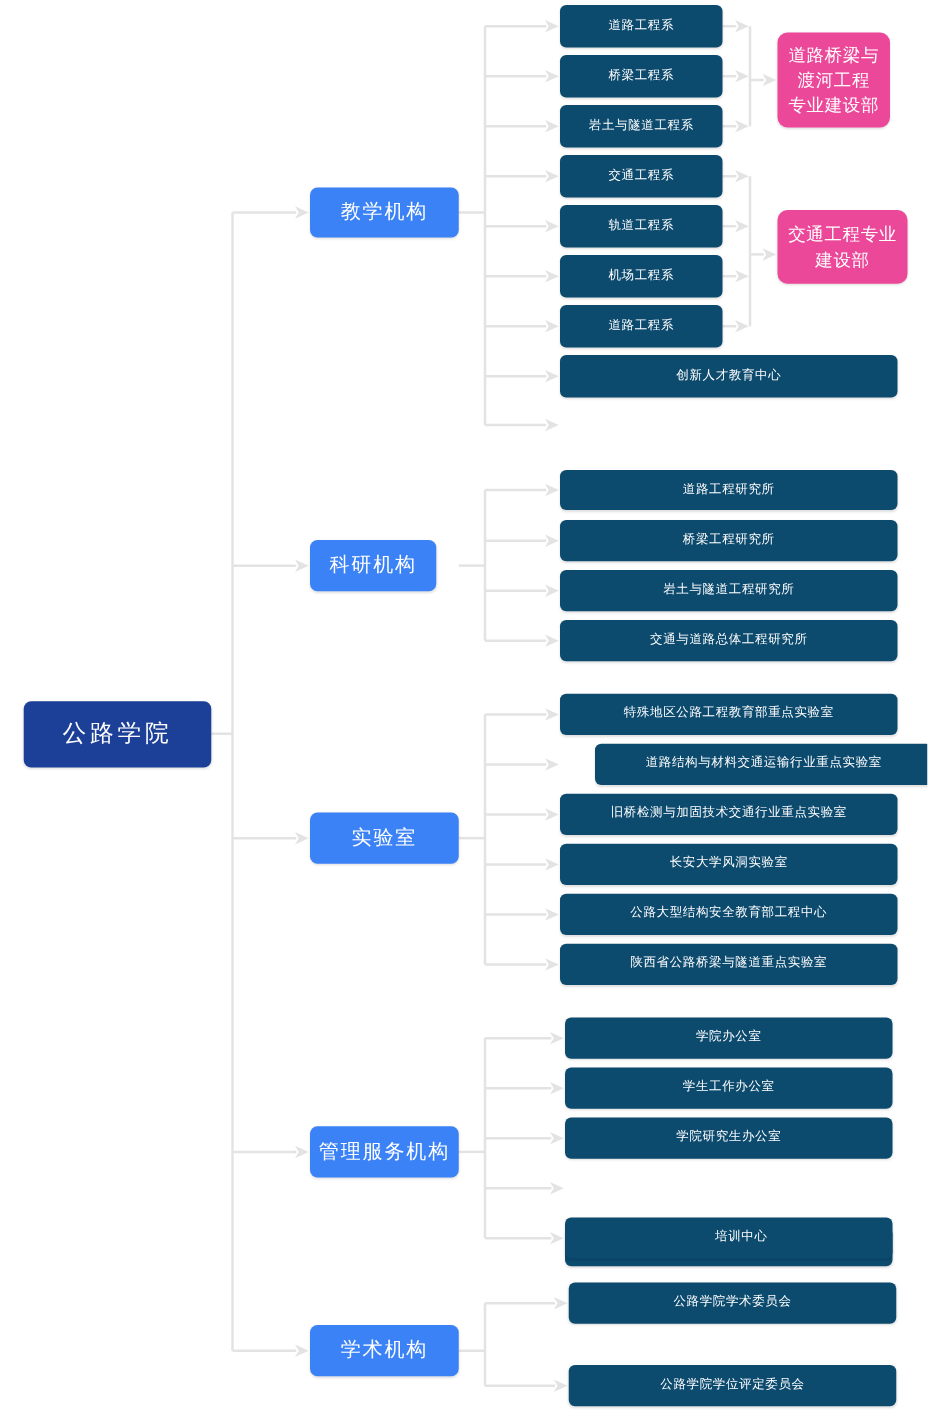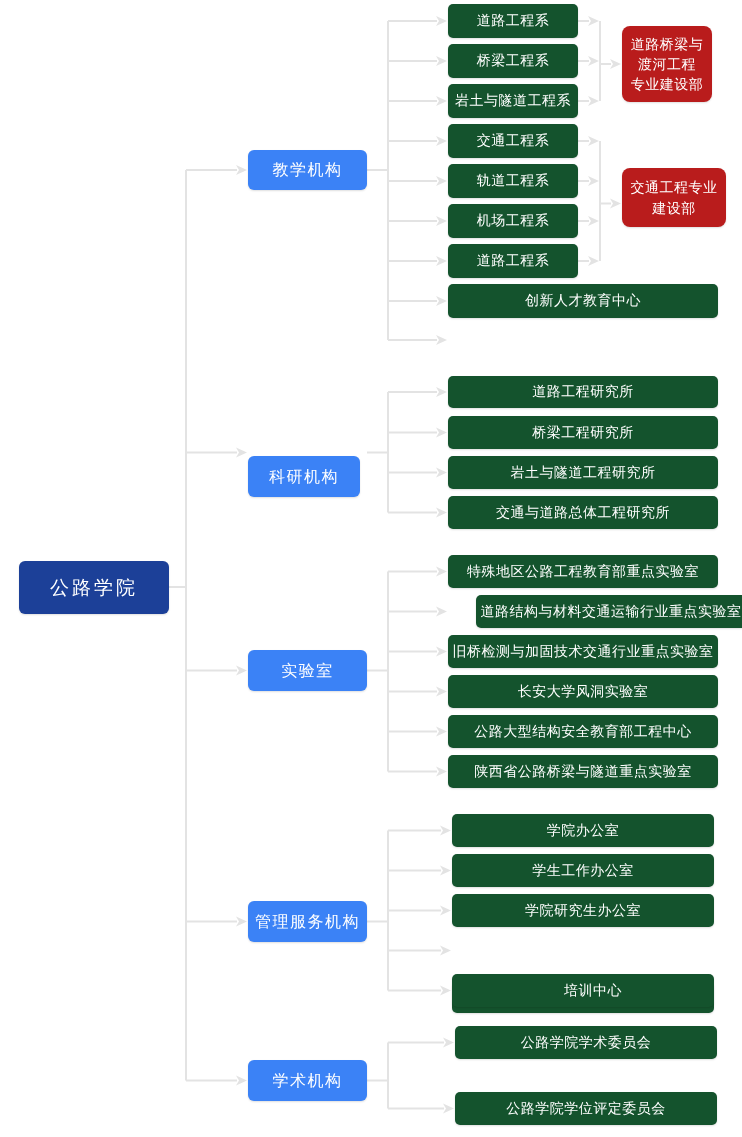--- a/index.html
+++ b/index.html
@@ -32,26 +32,26 @@
     font-size:19px;
     letter-spacing:3px;
   }
   .node.cat{
     background:#3b82f6;
     font-size:16px;
     letter-spacing:1.5px;
     border-radius:6px;
   }
   .node.unit{
-    background:#14532d;
-    font-size:14px;
+    background:#0c4a6e;
+    font-size:10px;
     border-radius:5px;
   }
   .node.dept{
-    background:#b91c1c;
+    background:#ec4899;
     font-size:14px;
     border-radius:8px;
     line-height:1.45;
   }
 </style>
 </head>
 <body>
 
 <div id="chart">
 
@@ -148,21 +148,21 @@
       <line x1="578" y1="261" x2="589" y2="261" stroke="#e3e3e3" stroke-width="2"></line>
       <path d="M 588 256 L 599 261 L 588 266 L 591 261 Z" fill="#e3e3e3"></path>
       <line x1="600" y1="141" x2="600" y2="261" stroke="#e3e3e3" stroke-width="2"></line>
       <line x1="600" y1="203.5" x2="611" y2="203.5" stroke="#e3e3e3" stroke-width="2"></line>
       <path d="M 610 198.5 L 621 203.5 L 610 208.5 L 613 203.5 Z" fill="#e3e3e3"></path>
     </svg>
 
   <div class="node root" style="left:19px;top:561px;width:150px;height:53px;">公路学院</div>
 
   <div class="node cat" style="left:248px;top:150px;width:119px;height:40px;">教学机构</div>
-  <div class="node cat" style="left:248px;top:456px;width:112px;height:41px;text-align:center;">科研机构</div>
+  <div class="node cat" style="left:248px;top:432px;width:101px;height:41px;text-align:center;">科研机构</div>
   <div class="node cat" style="left:248px;top:650px;width:119px;height:41px;">实验室</div>
   <div class="node cat" style="left:248px;top:901px;width:119px;height:41px;">管理服务机构</div>
   <div class="node cat" style="left:248px;top:1060px;width:119px;height:41px;">学术机构</div>
 
   <div class="node unit" style="left:448px;top:4px;width:130px;height:34px;">道路工程系</div>
   <div class="node unit" style="left:448px;top:44px;width:130px;height:34px;">桥梁工程系</div>
   <div class="node unit" style="left:448px;top:84px;width:130px;height:34px;">岩土与隧道工程系</div>
   <div class="node unit" style="left:448px;top:124px;width:130px;height:34px;">交通工程系</div>
   <div class="node unit" style="left:448px;top:164px;width:130px;height:34px;">轨道工程系</div>
   <div class="node unit" style="left:448px;top:204px;width:130px;height:34px;">机场工程系</div>

